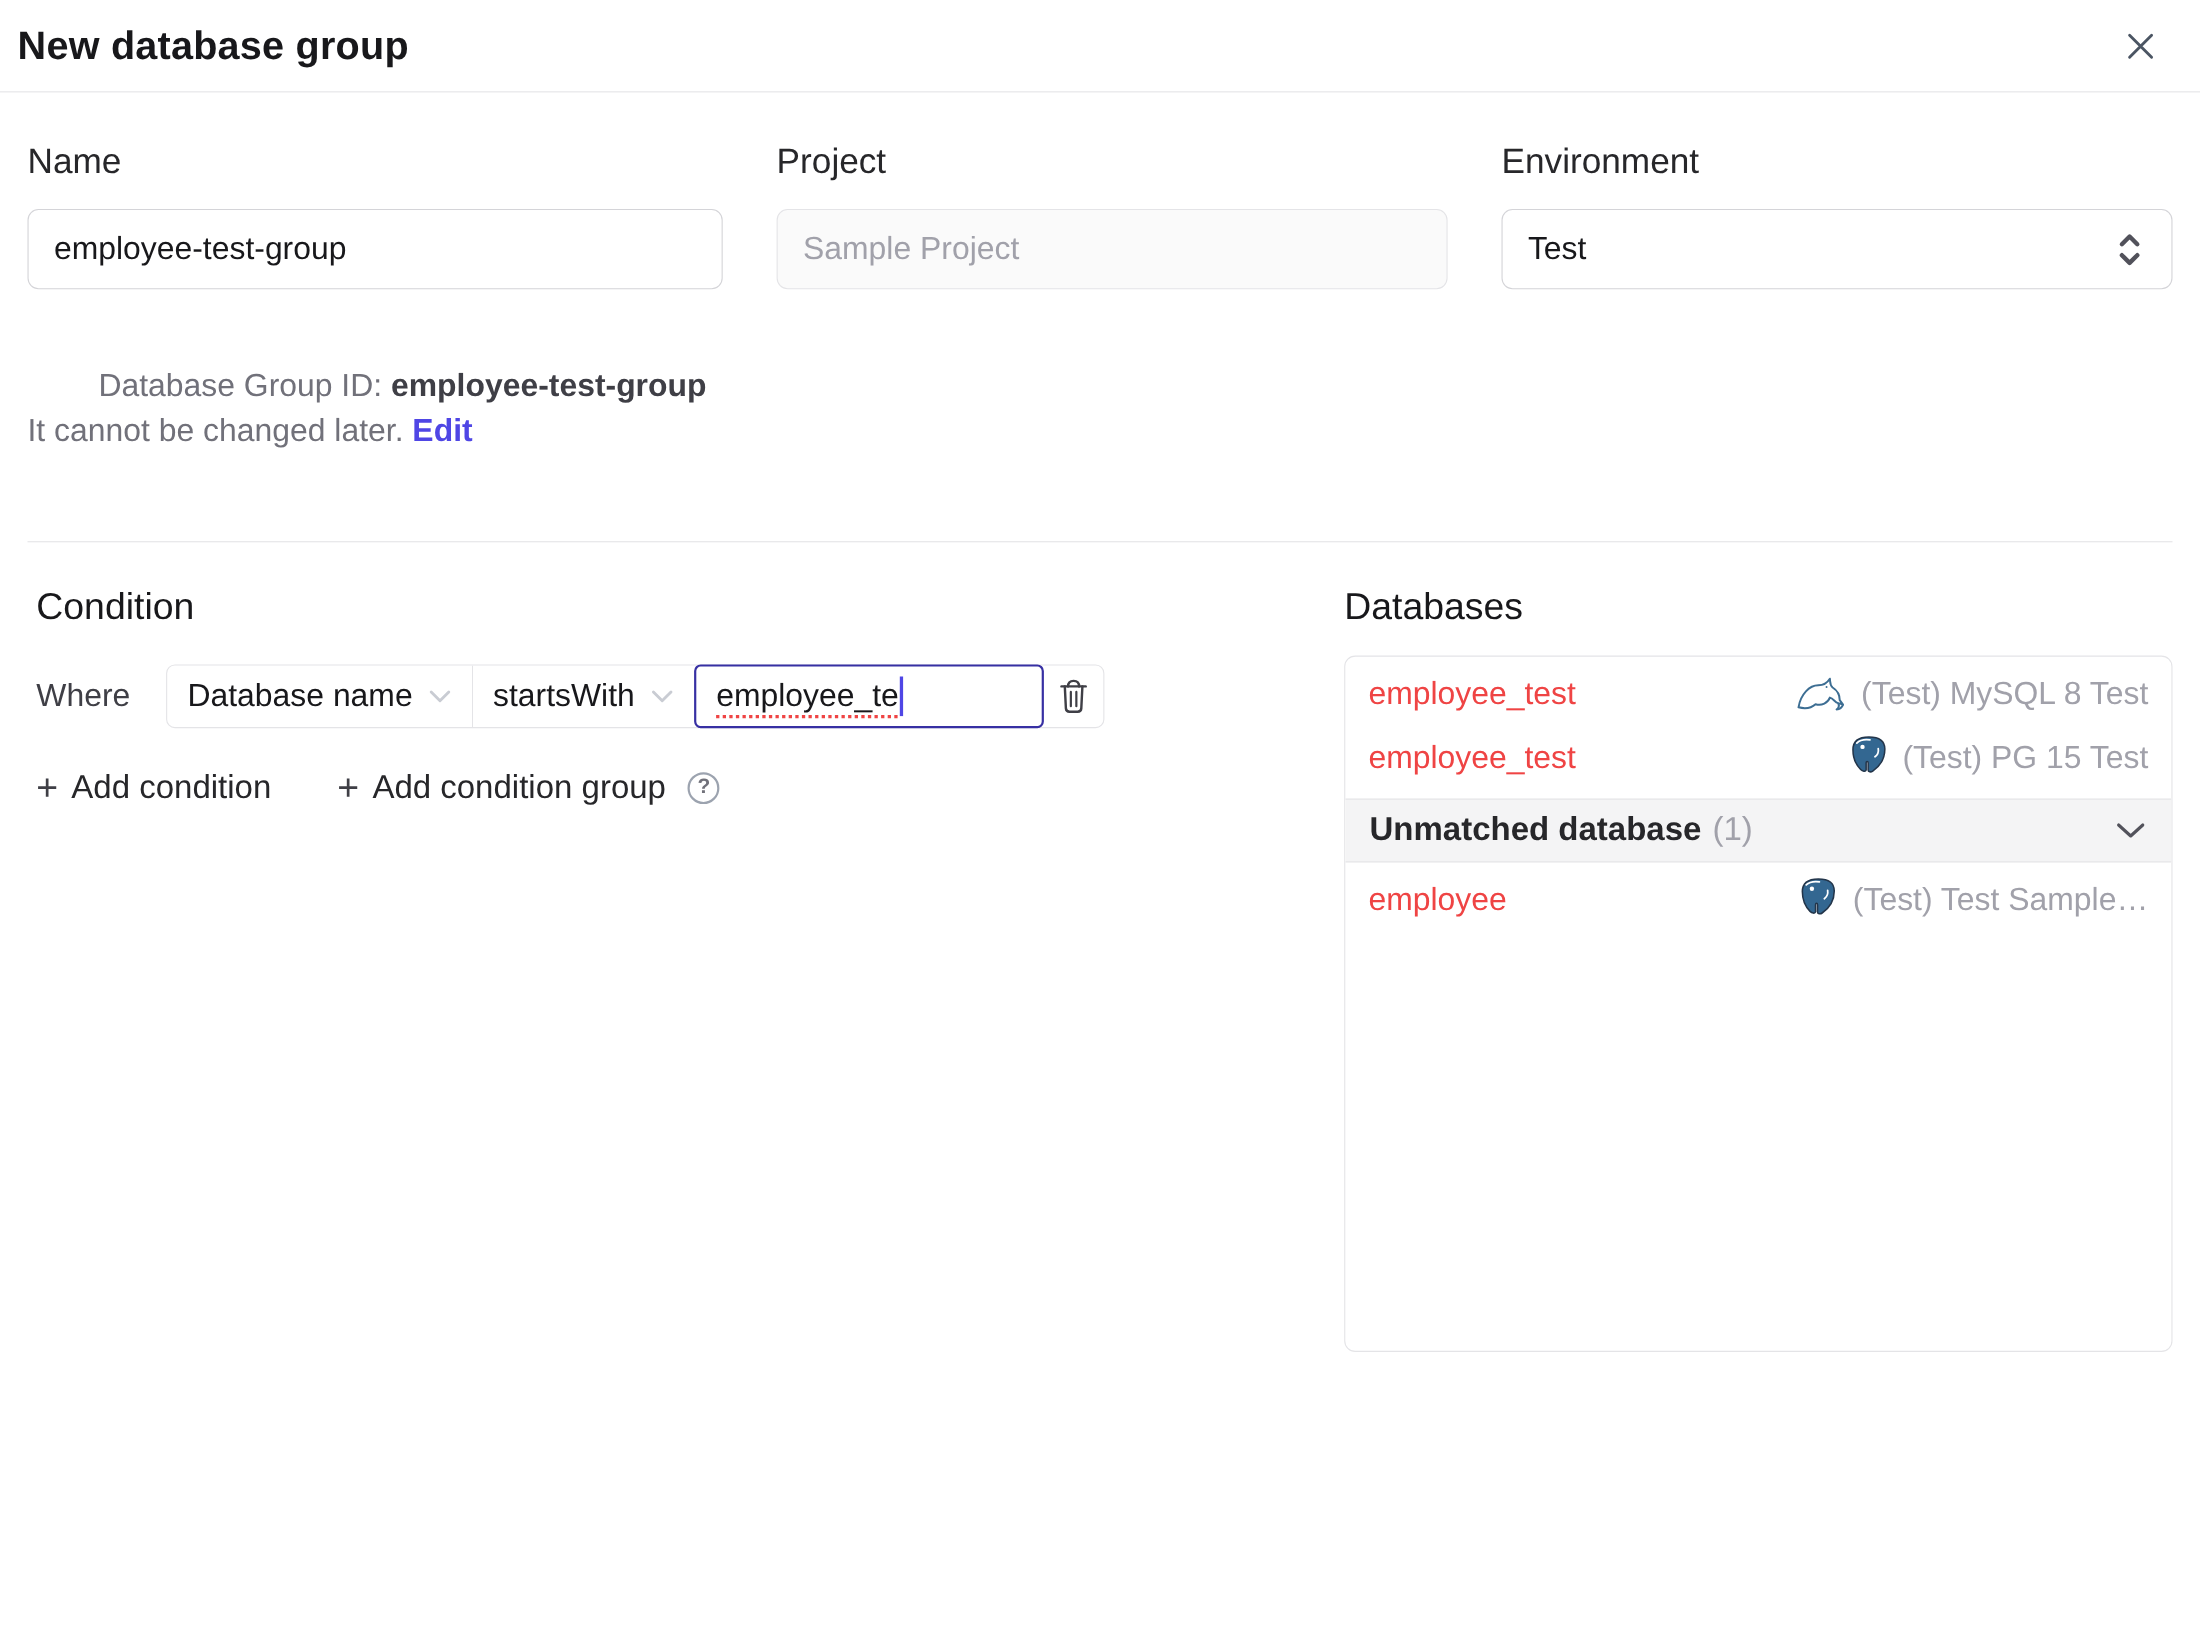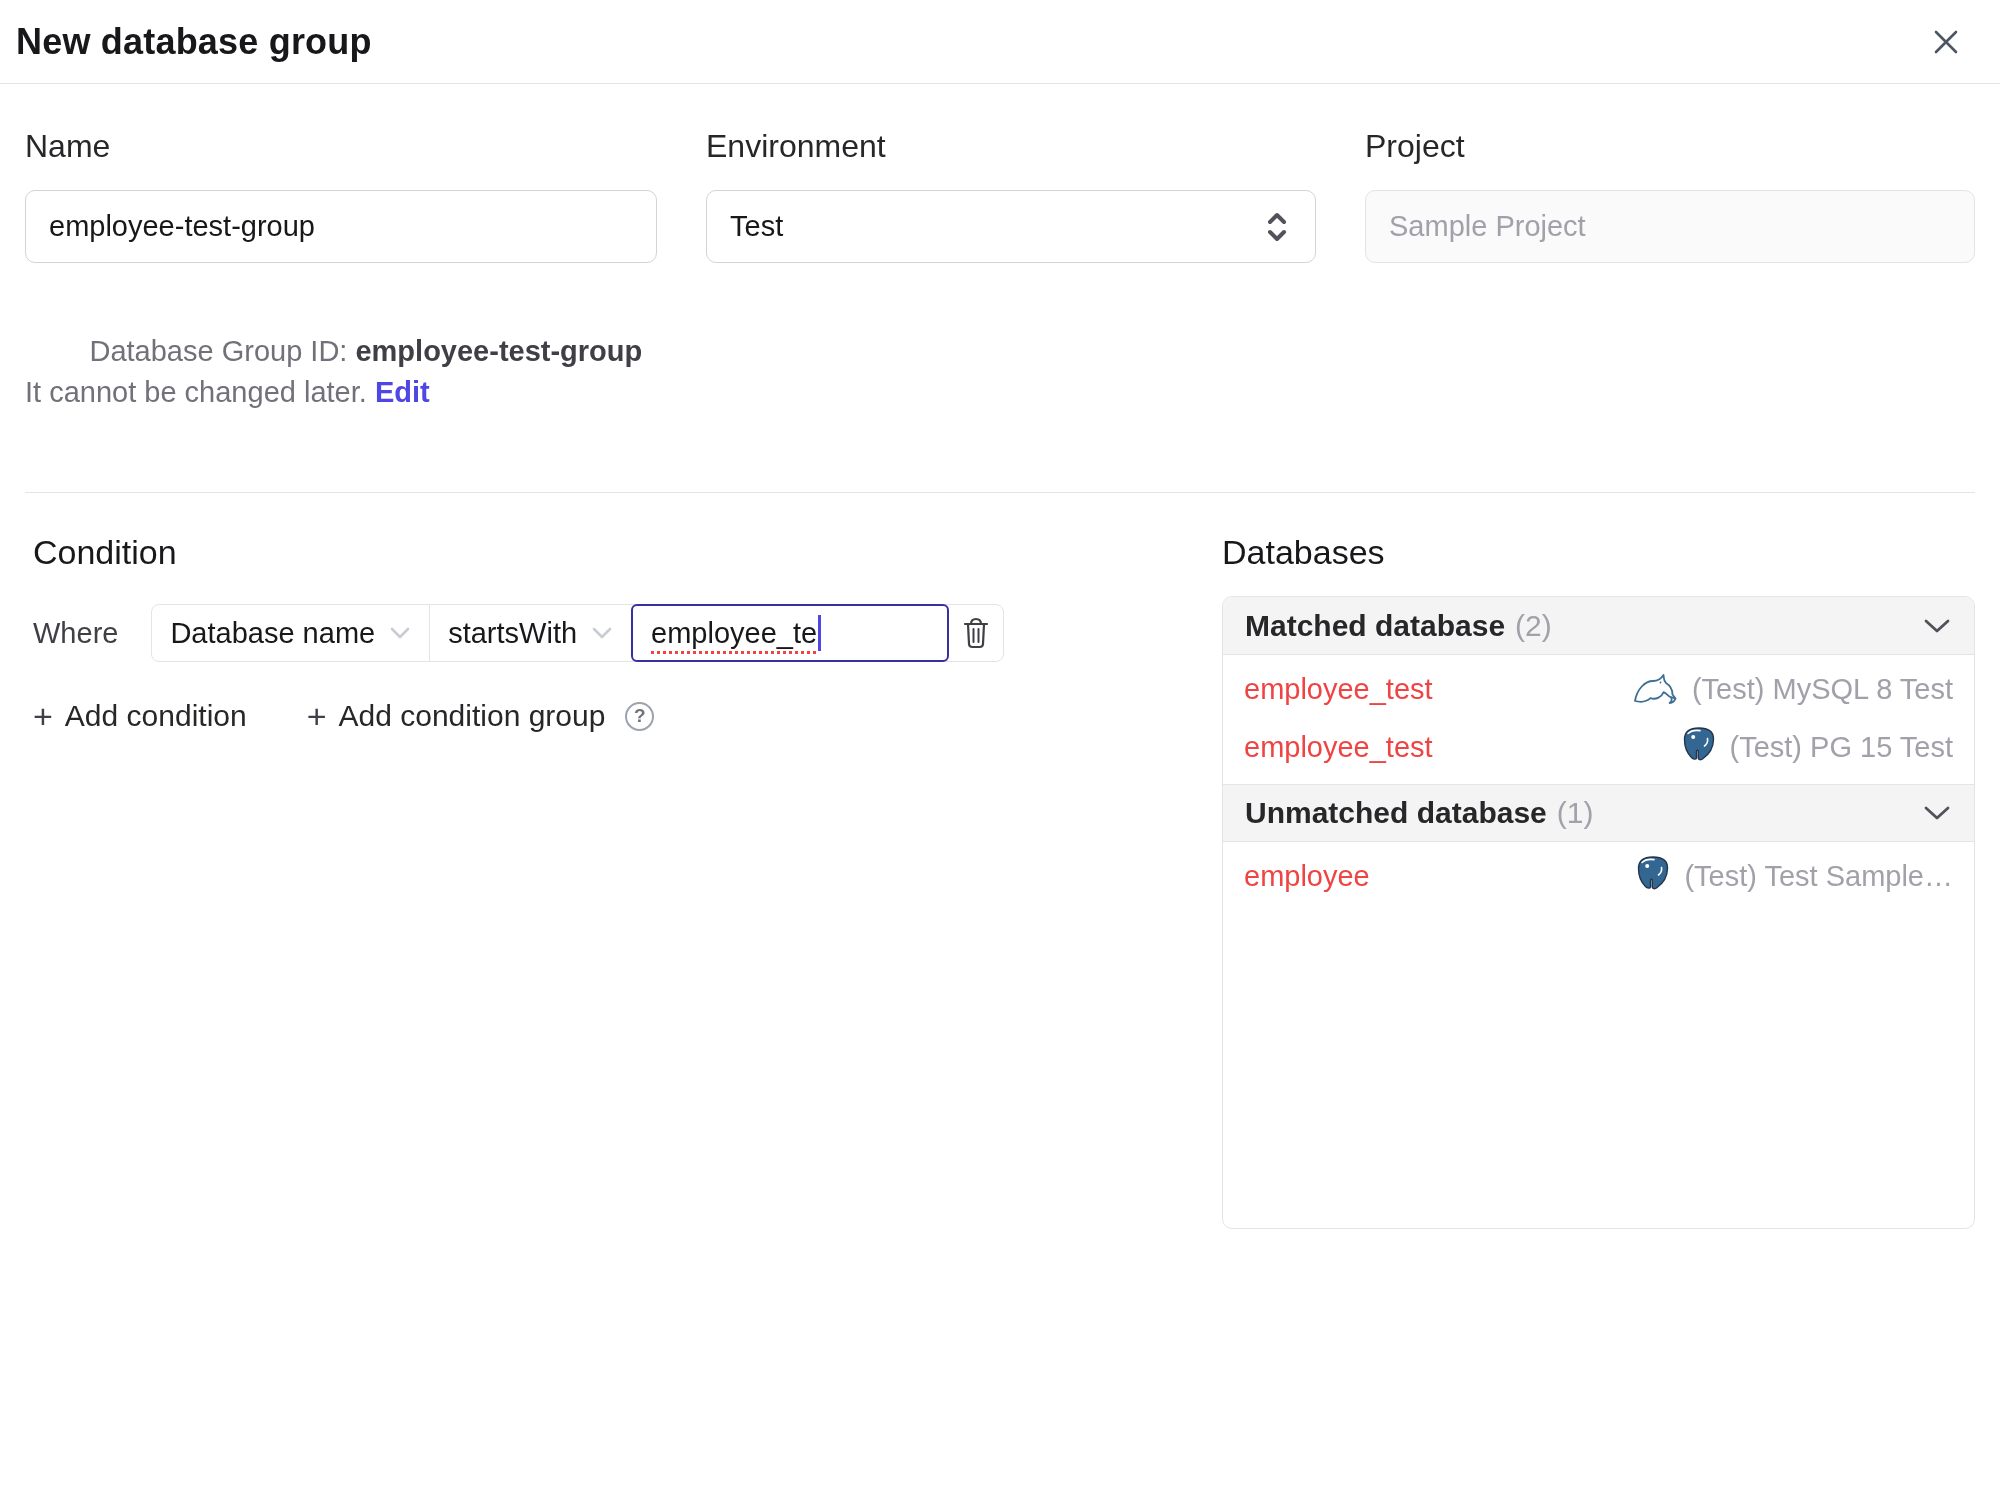--- a/index.html
+++ b/index.html
@@ -130,35 +130,35 @@
 
     <div>
       <div class="field-label">Name</div>
       <input class="control" type="text" value="employee-test-group" style="">
       <div class="helper">
         <span>Database Group ID: </span><span class="strong">employee-test-group</span><span> It cannot be changed later. </span><a class="edit-link">Edit</a>
       </div>
     </div>
 
     <div>
+      <div class="field-label">Project</div>
+      <input class="control disabled" type="text" disabled="" value="Sample Project" style="">
+    </div>
+
+    <div>
       <div class="field-label">Environment</div>
       <div class="control select-control">
         <span>Test</span>
         <span>
           <svg width="30" height="38" viewBox="0 0 30 38">
             <polyline points="8,14 15,7 22,14" fill="none" stroke="#52525b" stroke-width="4" stroke-linecap="round" stroke-linejoin="round"></polyline>
             <polyline points="8,24 15,31 22,24" fill="none" stroke="#52525b" stroke-width="4" stroke-linecap="round" stroke-linejoin="round"></polyline>
           </svg>
         </span>
       </div>
-    </div>
-
-    <div>
-      <div class="field-label">Project</div>
-      <input class="control disabled" type="text" disabled="" value="Sample Project" style="">
     </div>
 
   </div>
 
   <hr class="section-divider">
 
   <div class="lower">
 
     <div class="cond-col">
       <div class="section-heading">Condition</div>
@@ -214,30 +214,20 @@
         </button>
         <span class="help-circle" style="margin-left:-40px">?</span>
       </div>
     </div>
 
     <div class="db-col">
       <div class="section-heading db-heading">Databases</div>
 
       <div class="db-panel">
 
-        <div class="group-header">
-          <div>
-            <span class="group-title">Matched database</span><span class="group-count">(2)</span>
-          </div>
-          <span>
-            <svg width="30" height="18" viewBox="0 0 30 18">
-              <polyline points="4,4 15,14 26,4" fill="none" stroke="#52525b" stroke-width="2.8" stroke-linecap="round" stroke-linejoin="round"></polyline>
-            </svg>
-          </span>
-        </div>
 
         <div class="group-rows">
           <div class="db-row">
             <span class="db-name">employee_test</span>
             <span class="db-instance">
               <span>
                 <svg width="48" height="36" viewBox="0 0 48 36">
                   <path d="M3 30 C5 18 13 10 21 10 C26 10 29 8 31.5 4 C32 7.5 31.5 10 34 12 C38 14.5 40.5 18.5 40.5 23.5 L43.5 27.5 L39 26.2 C36 25.5 34.8 22 31.5 21.2 C29.8 26 24 29 18.5 27.2 C14.5 30.8 8.5 31.4 3 30 Z" fill="none" stroke="#3d6e93" stroke-width="1.8" stroke-linejoin="round"></path>
                   <path d="M39 26.2 C40.2 28.2 39.6 30.4 37.6 32 C40.4 31.8 42.6 30 43.5 27.5" fill="none" stroke="#3d6e93" stroke-width="1.8" stroke-linejoin="round"></path>
                   <circle cx="28.5" cy="11.5" r="0.9" fill="#3d6e93"></circle>

